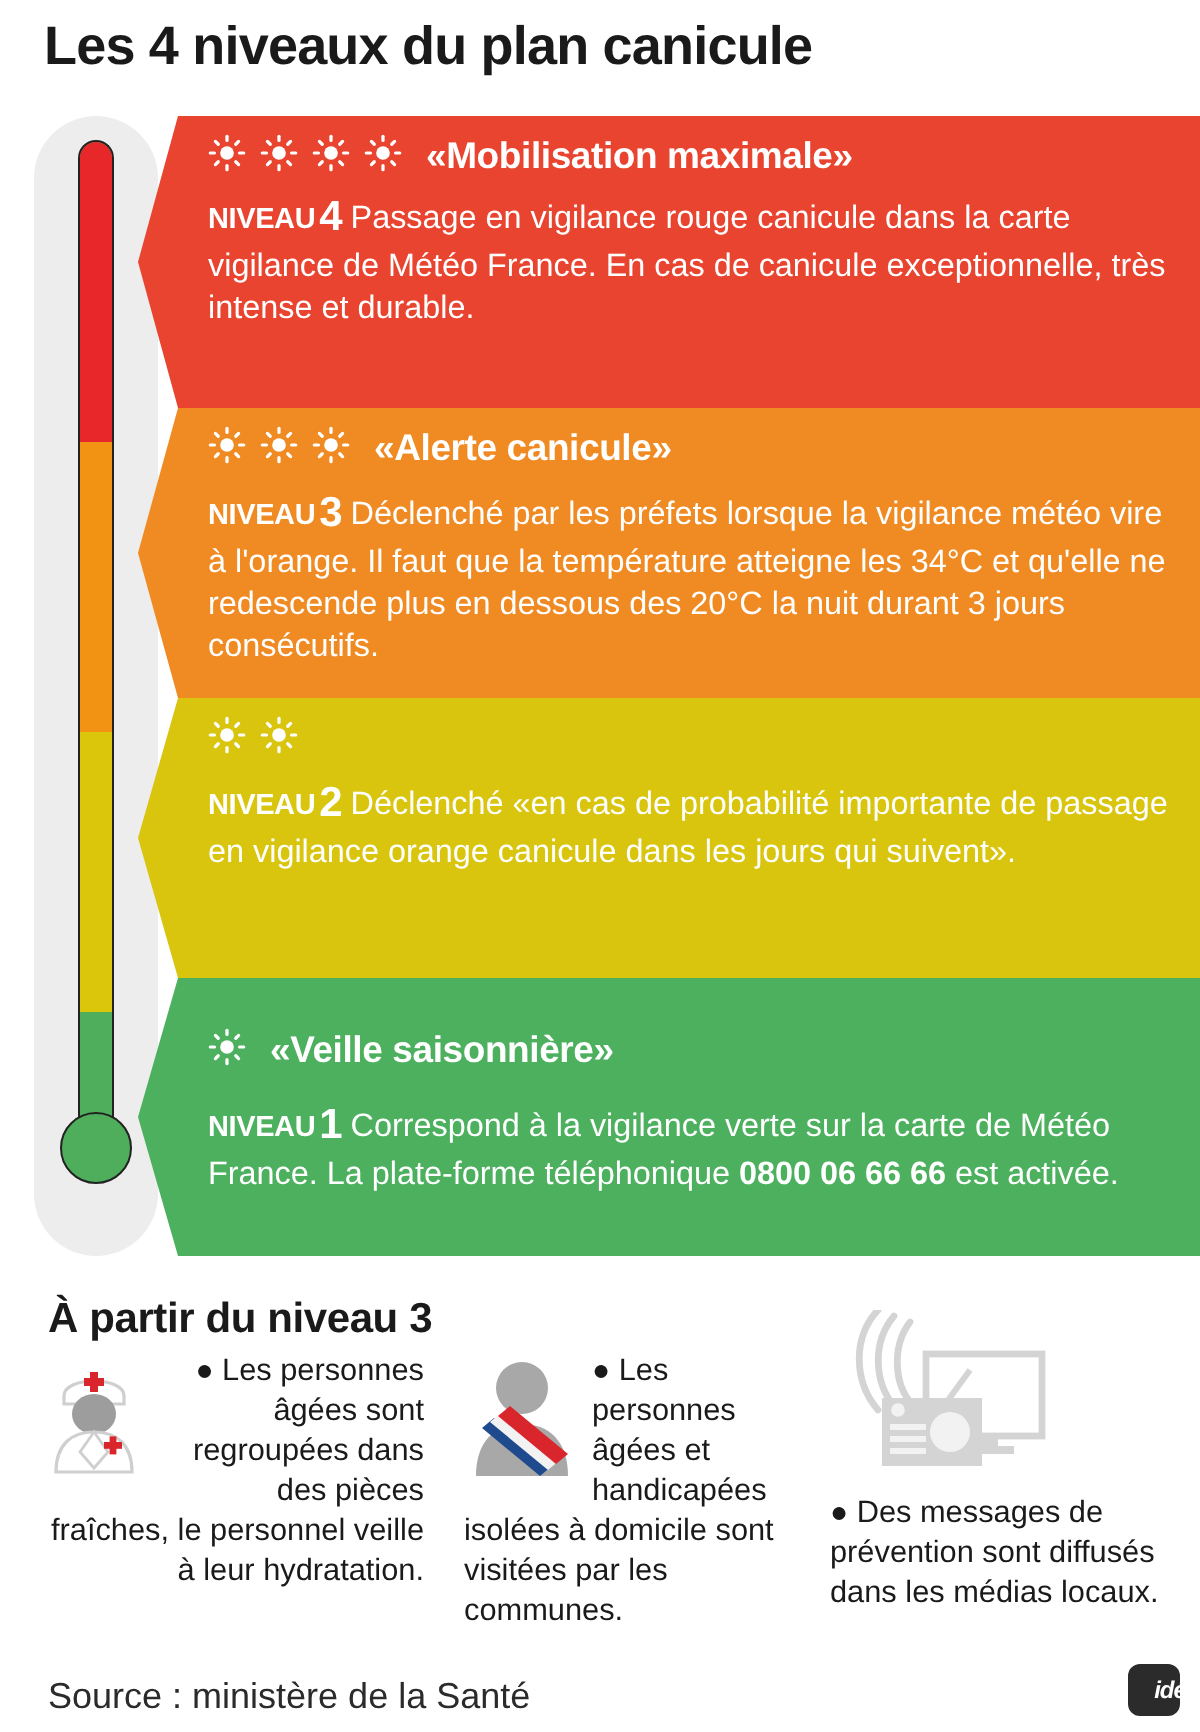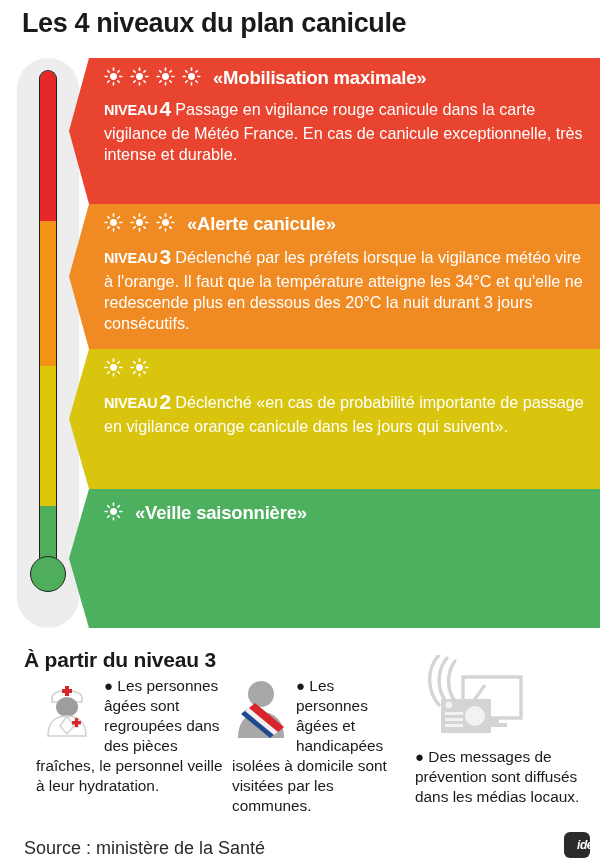--- a/index.html
+++ b/index.html
@@ -118,21 +118,21 @@
     font-weight: bold;
     color: #1a1a1a;
     letter-spacing: -0.2px;
   }
   .col {
     position: absolute;
     font-size: 15.4px;
     line-height: 1.30;
     color: #1a1a1a;
   }
-  #col-1 { left: 36px;  top: 676px; width: 196px; }
+  #col-1 { left: 16px;  top: 676px; width: 196px; text-align: right; }
   #col-2 { left: 232px; top: 676px; width: 178px; }
   #col-3 { left: 415px; top: 655px; width: 180px; }
 
   .col-icon { float: left; margin: 0 6px 0 0; }
   .col-icon-top { display: block; margin: 0 0 6px 10px; }
   .bullet { font-size: 15px; }
 
   #source {
     position: absolute;
     left: 24px; top: 838px;
@@ -317,37 +317,40 @@
             </g>
           </svg>
       </span>
     </div>
     <div class="banner-body" style="margin-top:4px;">
       <span class="niveau-label">NIVEAU</span><span class="niveau-num">2</span><span>Déclenché «en cas de probabilité importante de passage en vigilance orange canicule dans les jours qui suivent».</span>
     </div>
   </div>
 
   <div class="banner" id="banner-1">
-    <div class="banner-head" style="margin-top:4px;">
+    <div class="banner-head" style="margin-top:16px;">
       <span class="suns">
         <svg class="sun" viewBox="0 0 20 20">
             <circle cx="10" cy="10" r="3.6" fill="#fff"></circle>
             <g stroke="#fff" stroke-width="1.7" stroke-linecap="round">
               <line x1="10" y1="1.2" x2="10" y2="3.4"></line>
               <line x1="10" y1="16.6" x2="10" y2="18.8"></line>
               <line x1="1.2" y1="10" x2="3.4" y2="10"></line>
               <line x1="16.6" y1="10" x2="18.8" y2="10"></line>
               <line x1="3.9" y1="3.9" x2="5.4" y2="5.4"></line>
               <line x1="14.6" y1="14.6" x2="16.1" y2="16.1"></line>
               <line x1="16.1" y1="3.9" x2="14.6" y2="5.4"></line>
               <line x1="5.4" y1="14.6" x2="3.9" y2="16.1"></line>
             </g>
           </svg>
       </span>
       <span class="banner-title">«Veille saisonnière»</span>
+    </div>
+    <div class="banner-body" style="margin-top:9px;">
+      <span class="niveau-label">NIVEAU</span><span class="niveau-num">1</span><span>Correspond à la vigilance verte sur la carte de Météo France.  La plate-forme téléphonique </span><span class="bold-inline">0800 06 66 66</span><span> est activée.</span>
     </div>
   </div>
 
   <div id="bottom-title">À partir du niveau 3</div>
 
   <div class="col" id="col-1">
     <svg class="col-icon" width="62" height="62" viewBox="0 0 62 62">
       <path d="M16 22 C16 12, 46 12, 46 22 L46 26 L16 26 Z" fill="#ffffff" stroke="#cfcfcf" stroke-width="1.6"></path>
       <rect x="26" y="13" width="10" height="4" fill="#d9262c"></rect>
       <rect x="29" y="10" width="4" height="10" fill="#d9262c"></rect>

